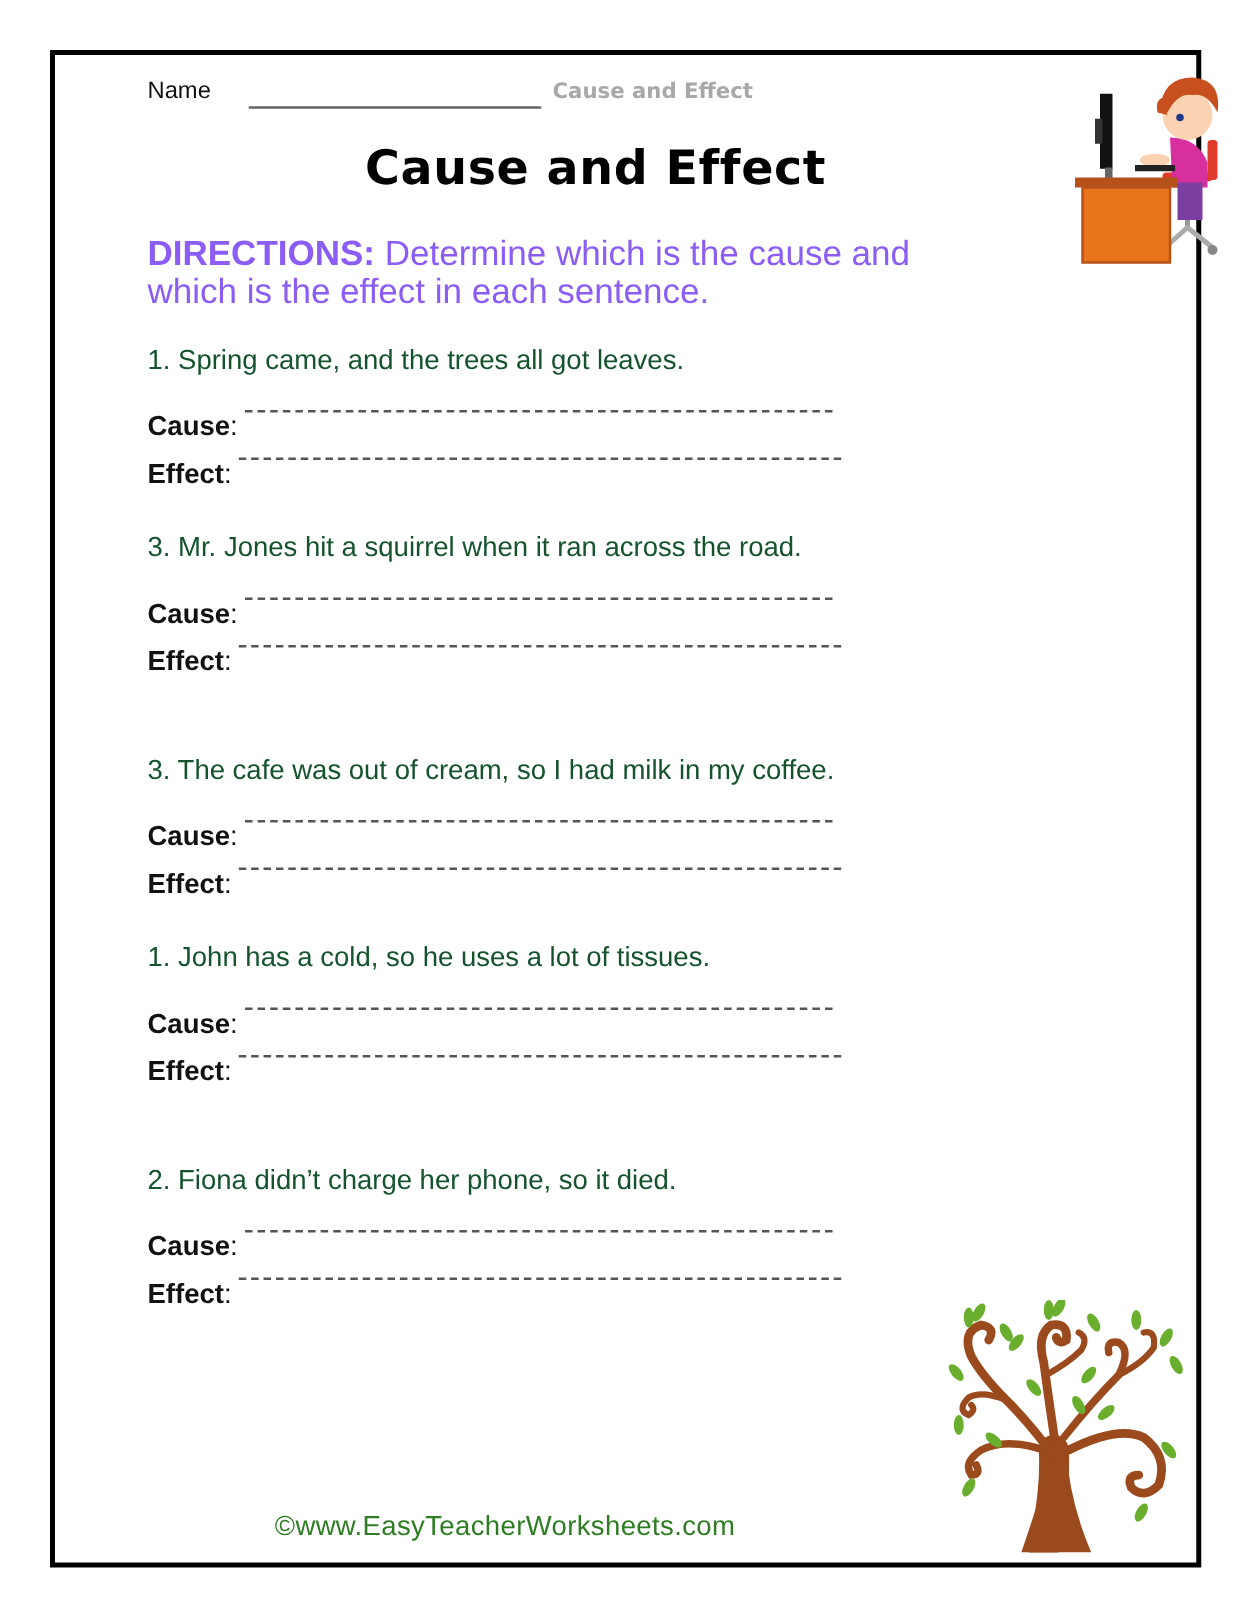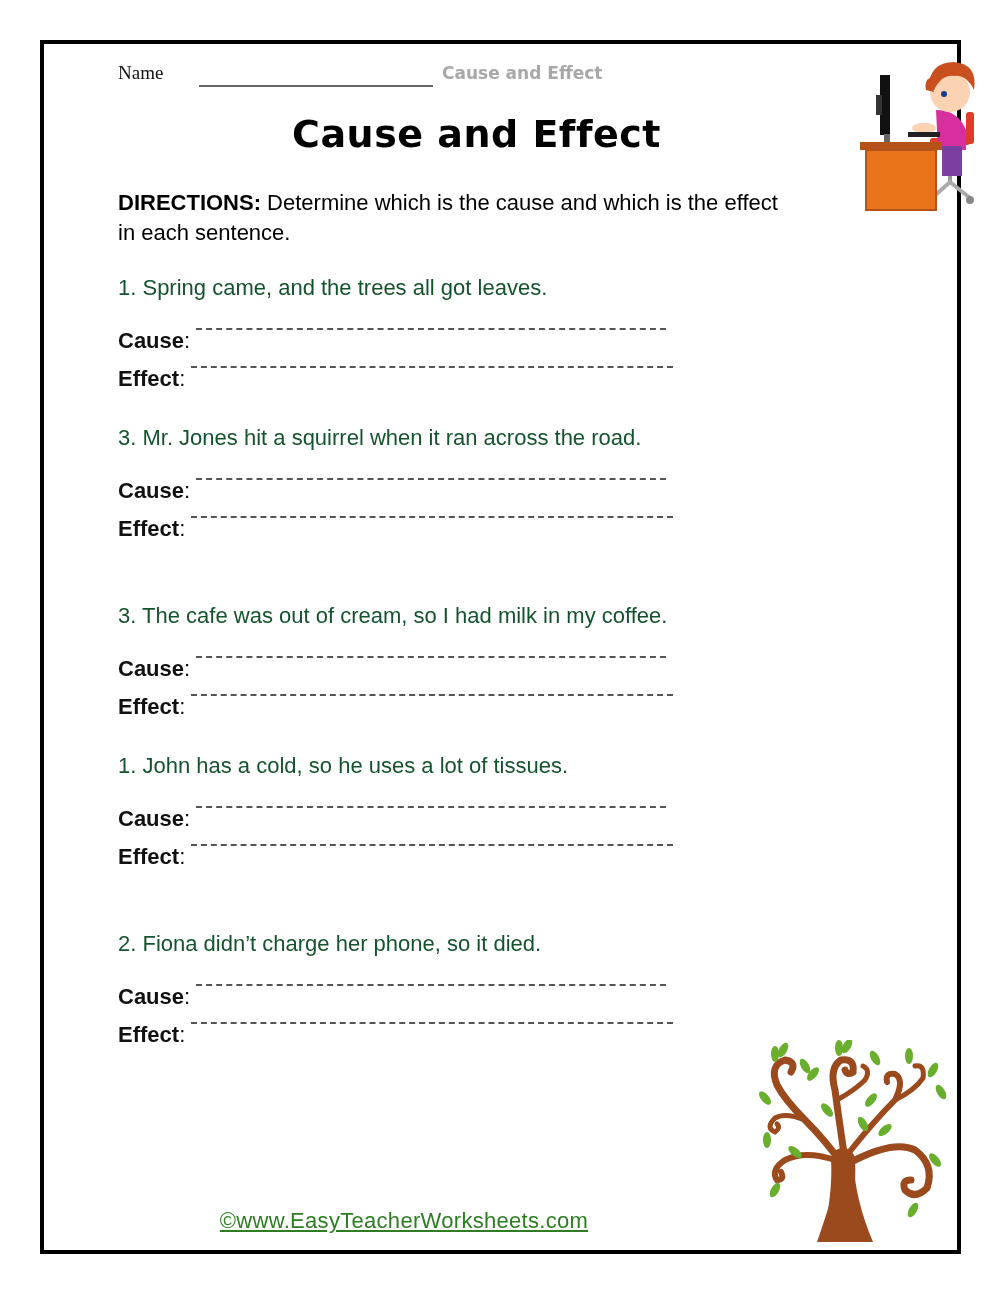--- a/index.html
+++ b/index.html
@@ -1,30 +1,30 @@
 <!DOCTYPE html>
 <html><head>
 <meta charset="utf-8">
 <style>
   html, body { margin: 0; padding: 0; background: #ffffff; }
   body { width: 1000px; height: 1294px; position: relative; overflow: hidden; font-family: "Liberation Sans", sans-serif; color: #111; }
   .frame { position: absolute; left: 40px; top: 40px; width: 913px; height: 1206px; border: 4px solid #000; background: #fff; }
   .watermark { position: absolute; left: 0; top: 0; width: 1000px; height: 1294px; pointer-events: none; }
-  .name-label { position: absolute; left: 118px; top: 62px; font-size: 19px; color: #111; font-family: Liberation Serif, serif; font-weight: normal; letter-spacing: 0px; }
+  .name-label { position: absolute; left: 118px; top: 62px; font-size: 19px; color: #111; font-family: Liberation Sans, sans-serif; font-weight: normal; letter-spacing: 0px; }
   .name-line { position: absolute; left: 199px; top: 85px; width: 234px; height: 2px; background: #666; }
   .header-tag { position: absolute; left: 442px; top: 63px; font-size: 17px; font-weight: bold; color: #a8a8a8; font-family: "DejaVu Sans", sans-serif; }
   .title { position: absolute; left: 0; width: 953px; top: 112px; text-align: center; font-size: 38px; font-weight: bold; color: #000; font-family: "DejaVu Sans", sans-serif; letter-spacing: 0.5px; }
-  .directions { position: absolute; left: 118px; top: 188px; width: 680px; font-size: 22px; line-height: 30px; color: #000000; }
+  .directions { position: absolute; left: 118px; top: 188px; width: 680px; font-size: 28px; line-height: 30px; color: #8b5cf6; }
   .directions b { font-weight: bold; }
   .question { position: absolute; left: 118px; font-size: 22px; color: #14532d; }
   .answer-row { position: absolute; left: 118px; height: 30px; display: flex; align-items: flex-start; }
   .answer-label { font-size: 22px; font-weight: bold; color: #111; white-space: nowrap; }
   .answer-colon { font-weight: normal; }
   .answer-line { height: 0; border-bottom: 2px dashed #555; margin-left: 6px; margin-bottom: 4px; }
-  .footer { position: absolute; left: 0; width: 808px; top: 1208px; text-align: center; font-size: 22px; color: #2e7d23; letter-spacing: 0.3px; text-decoration: underline; }
+  .footer { position: absolute; left: 0; width: 808px; top: 1208px; text-align: center; font-size: 22px; color: #2e7d23; letter-spacing: 0.3px; }
   .clipart-girl { position: absolute; left: 858px; top: 50px; width: 122px; height: 165px; }
   .clipart-tree { position: absolute; left: 755px; top: 1040px; width: 200px; height: 202px; }
 </style>
 </head>
 <body>
 
 <svg class="watermark" viewBox="0 0 1000 1294">
   <defs>
       <filter id="blur">
         <feGaussianBlur stdDeviation="14"></feGaussianBlur>

